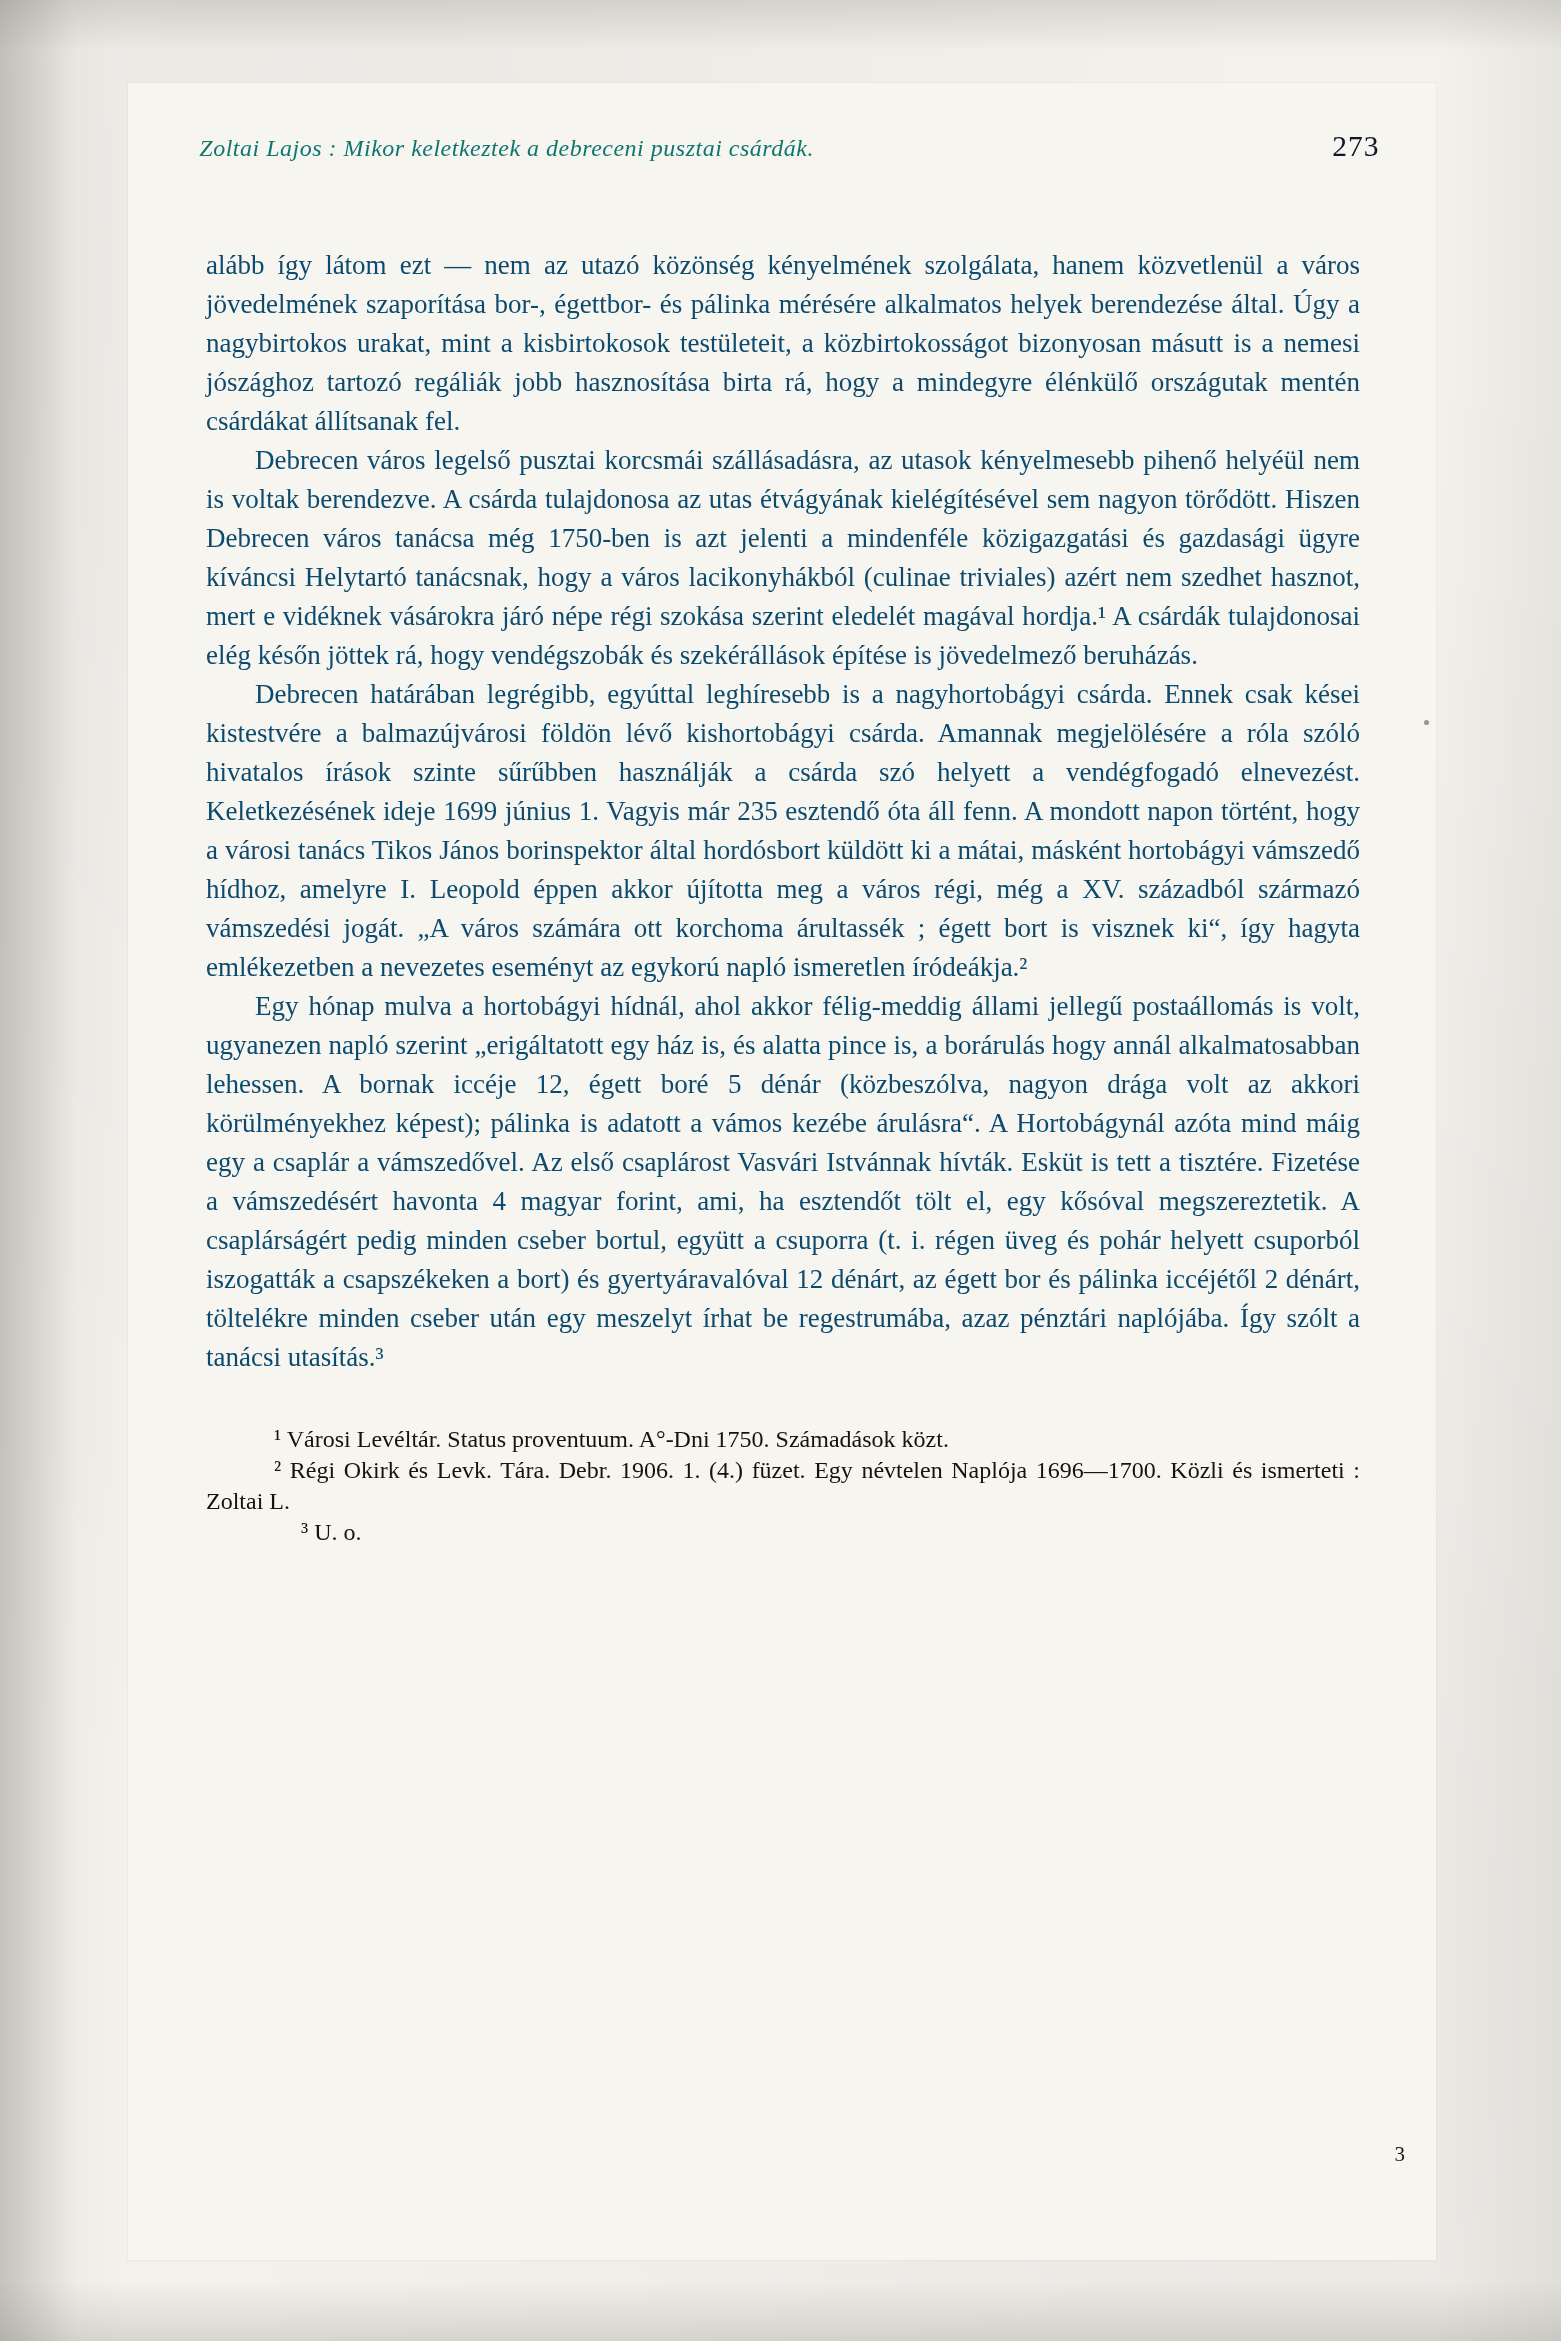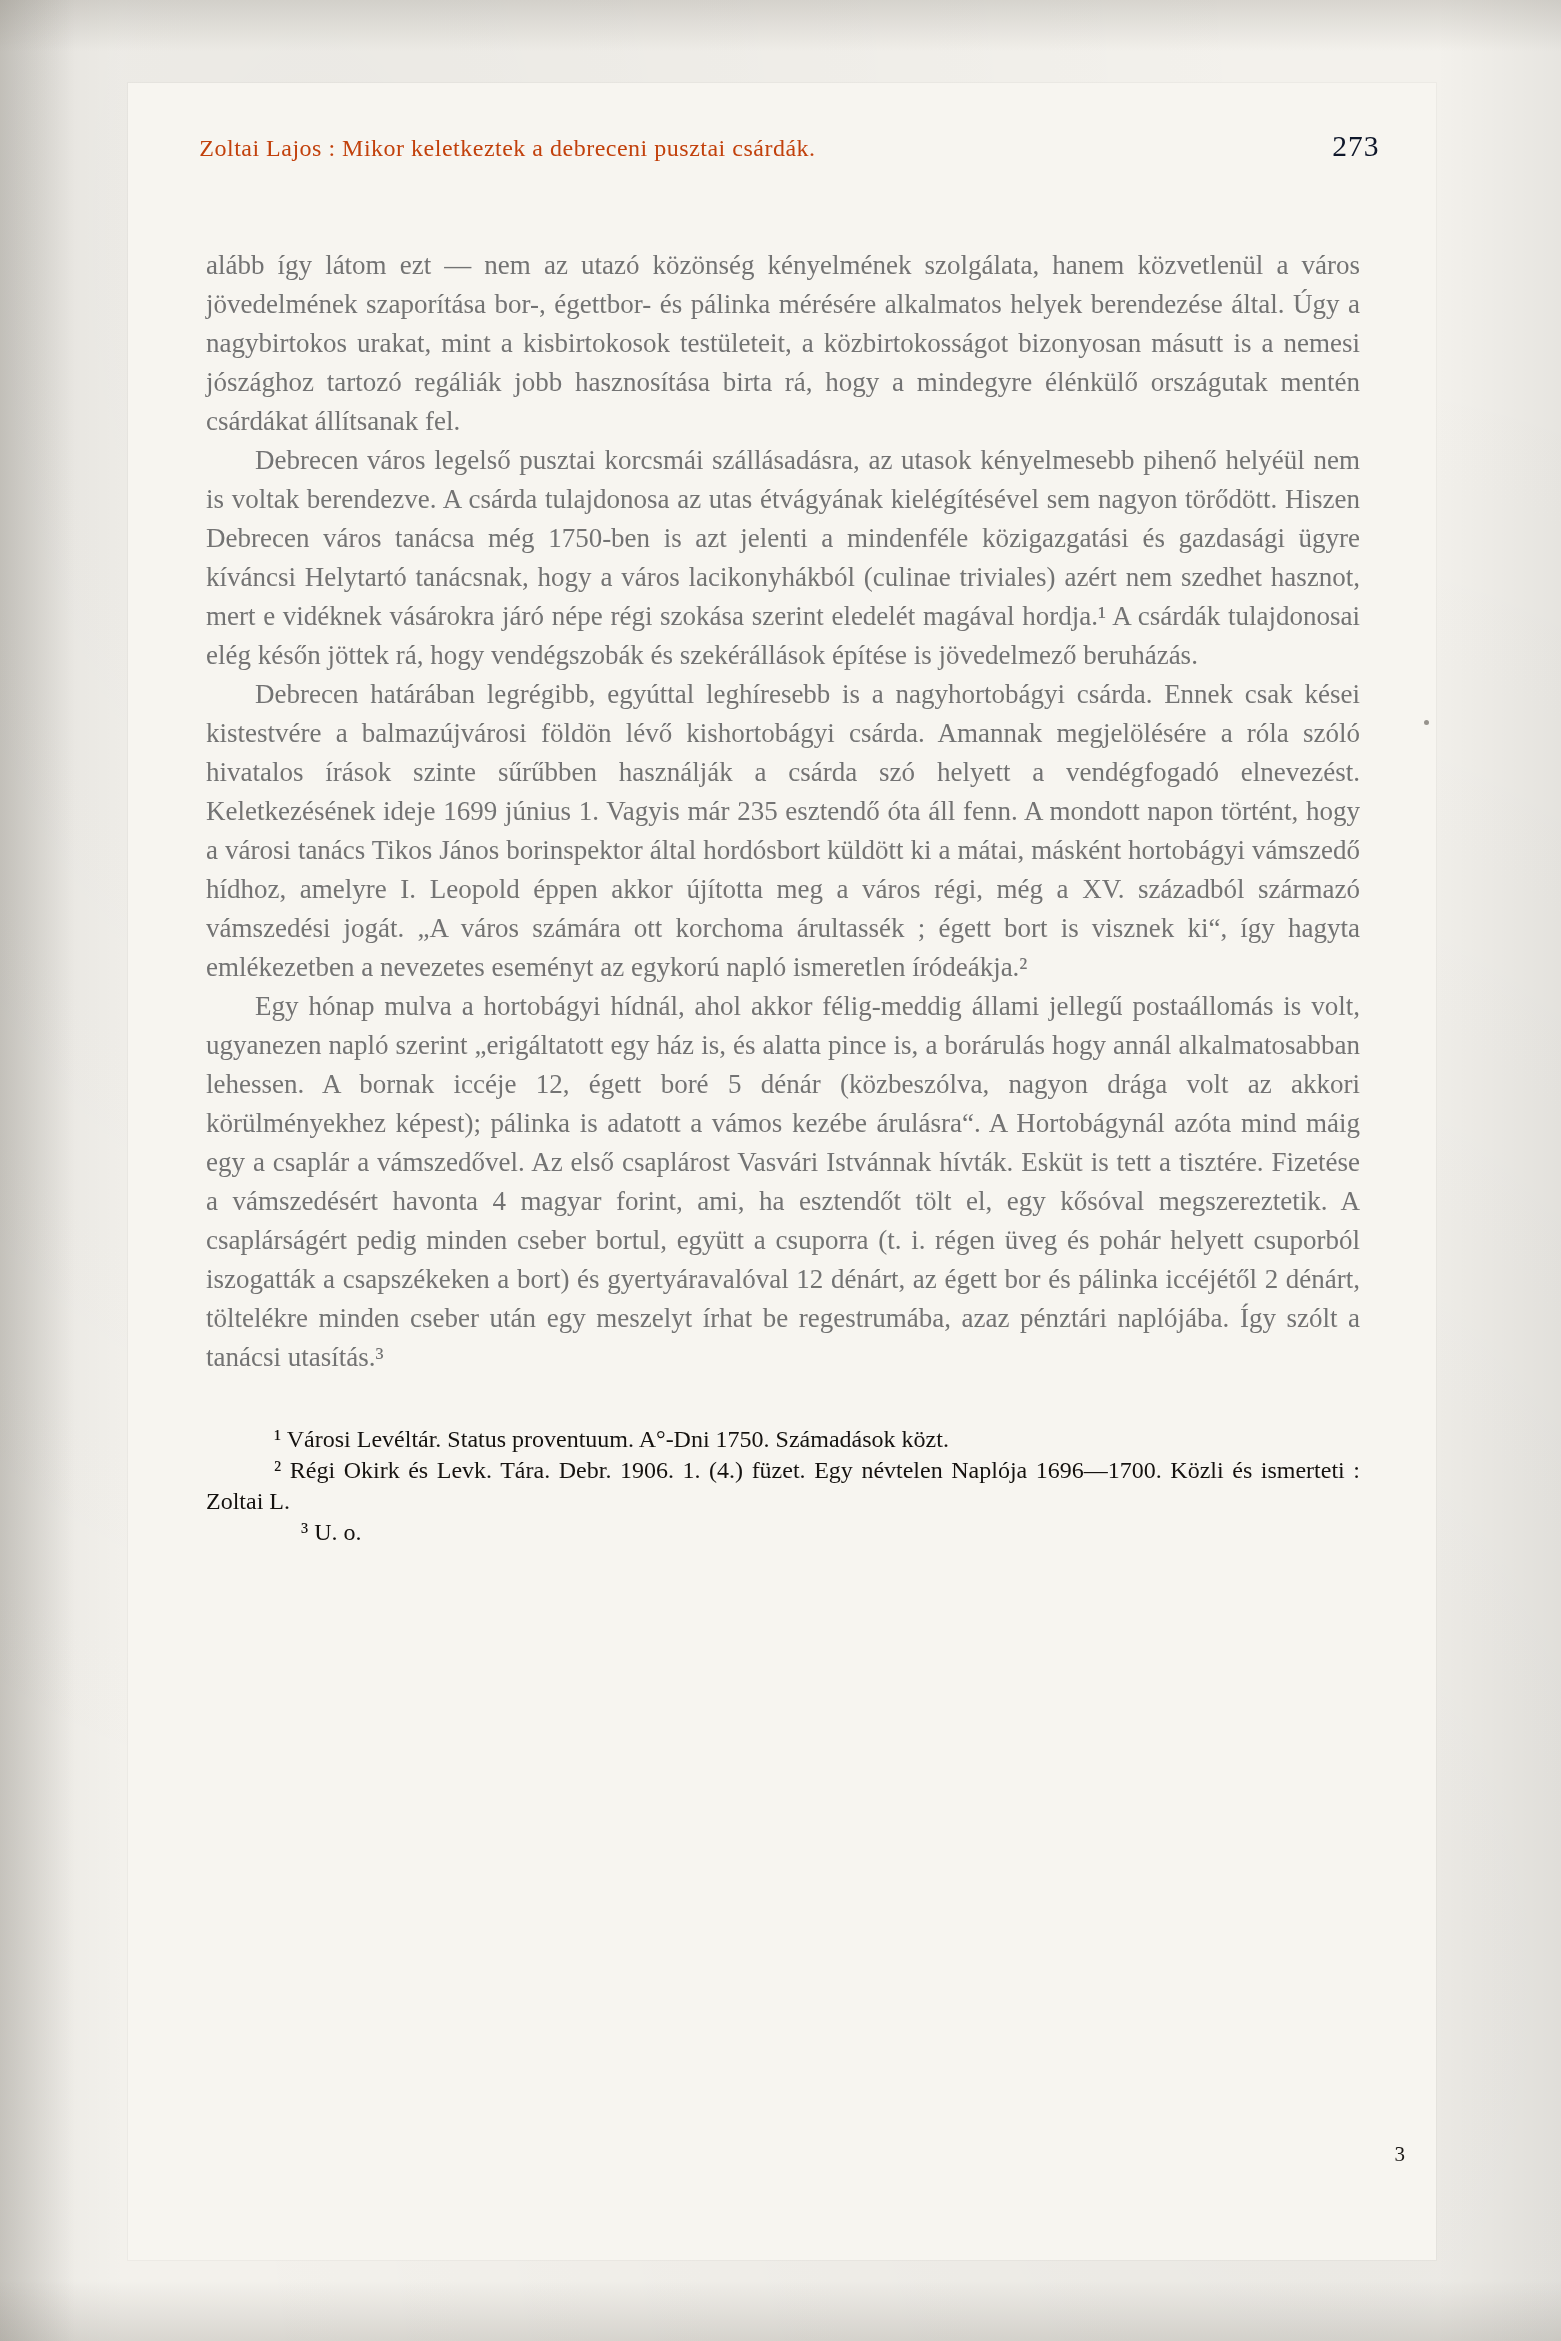--- a/index.html
+++ b/index.html
@@ -48,37 +48,38 @@
   }
   .runhead {
     display: flex;
     align-items: baseline;
     justify-content: space-between;
     width: 1180px;
     margin-left: 17.3px;
     margin-bottom: 83px;
   }
   .runhead-title {
+    font-style: italic;
     font-size: 24px;
     letter-spacing: 0.5px;
-    color: #c2410c;
+    color: #0f766e;
   }
   .runhead-page {
     font-size: 29.5px;
     letter-spacing: 0.9px;
     color: #0f172a;
   }
   .body-text {
     width: 1154px;
     margin-left: 24px;
     font-size: 27px;
     line-height: 39px;
     text-align: justify;
     text-justify: inter-word;
-    color: #737373;
+    color: #0c4a6e;
   }
   .body-text p {
     margin: 0;
     text-indent: 49px;
   }
   .body-text p.noindent {
     text-indent: 0;
   }
   .footnotes {
     width: 1154px;

